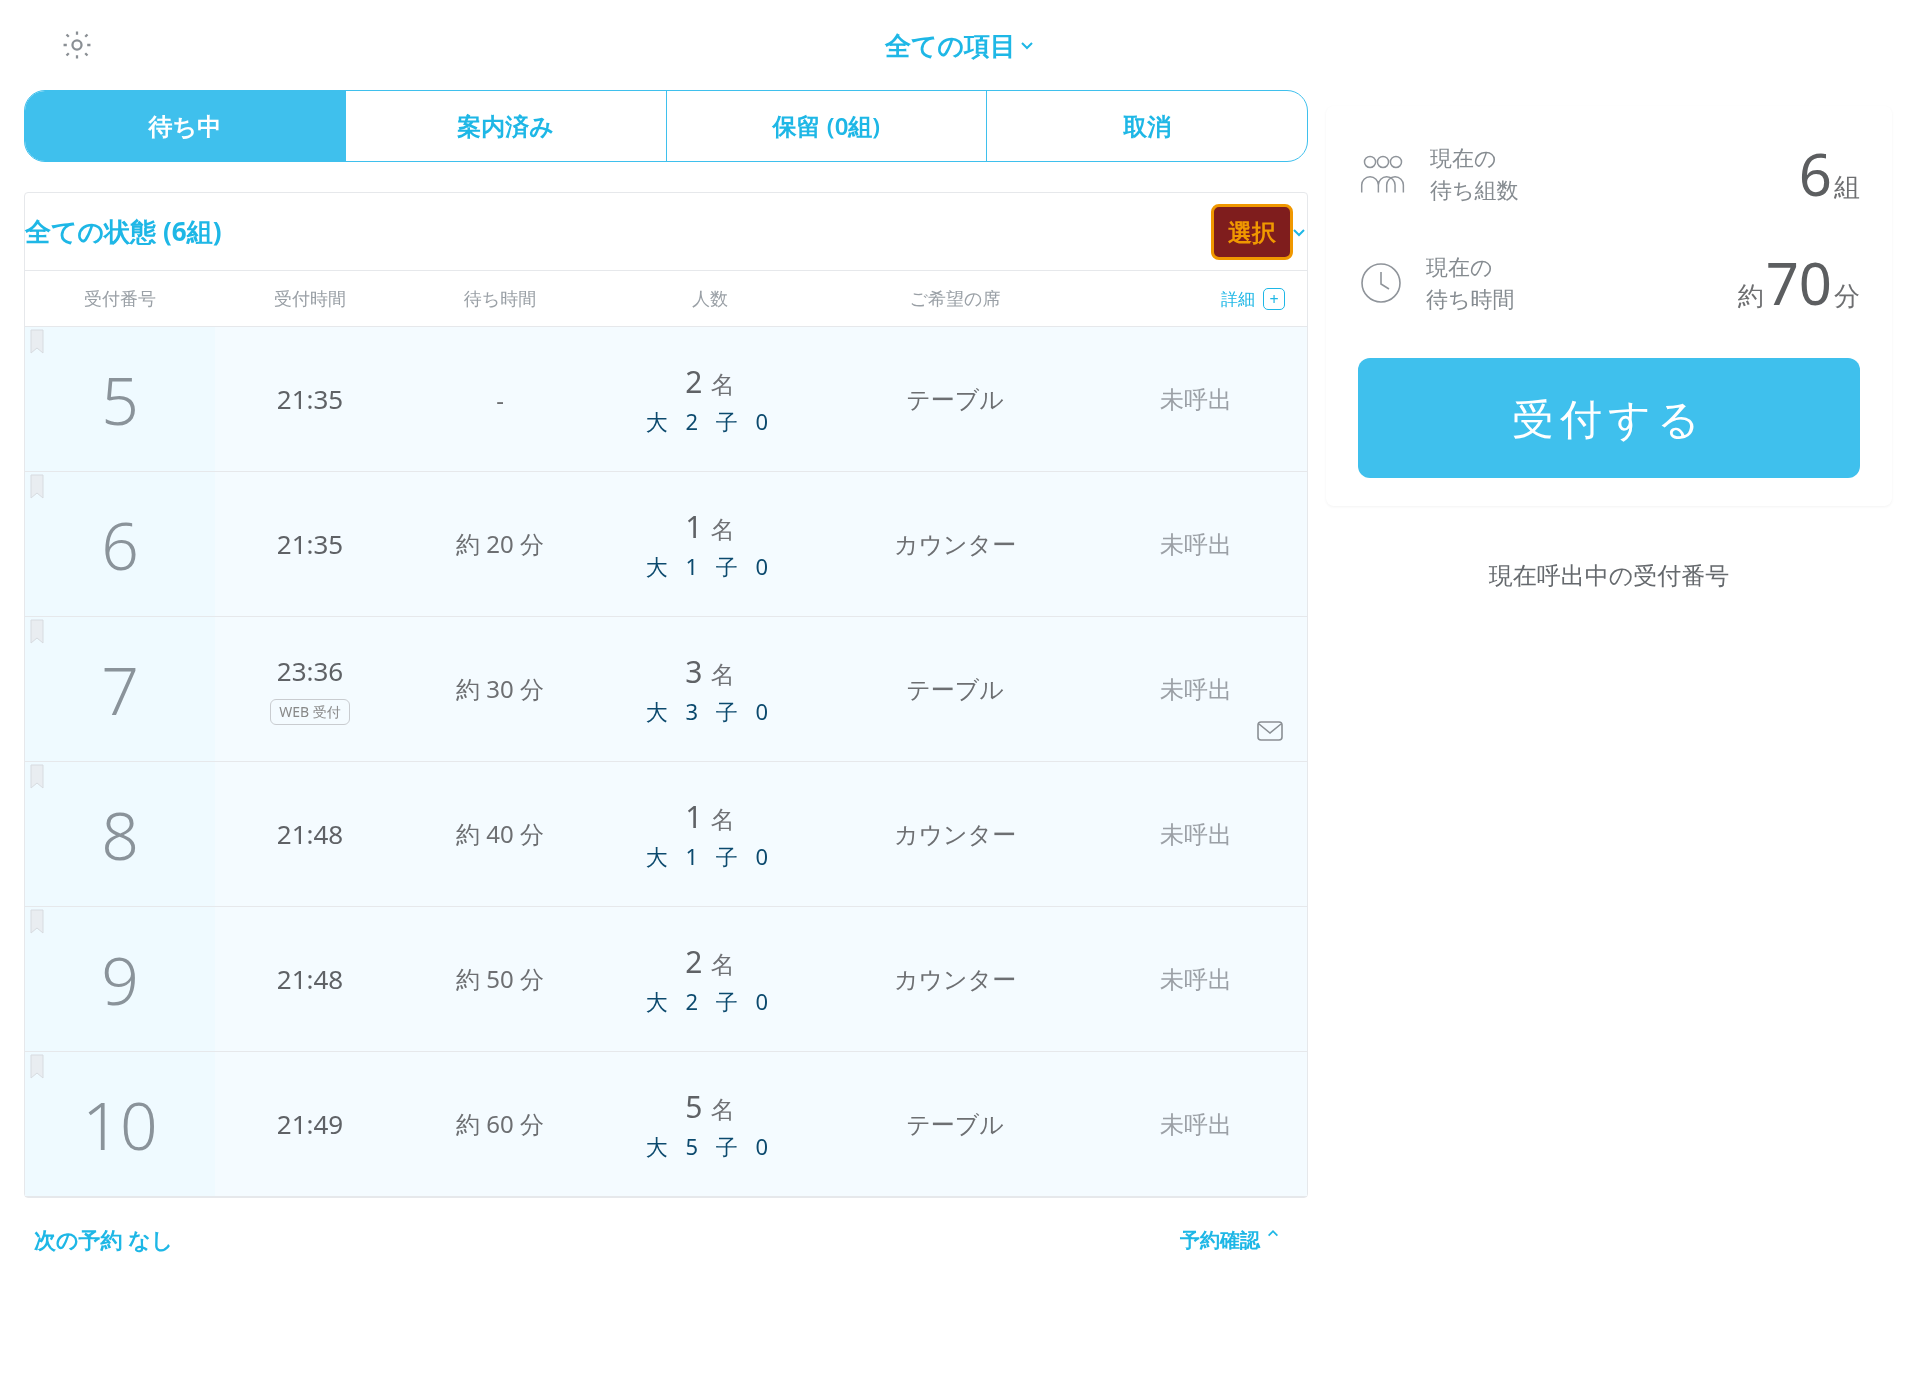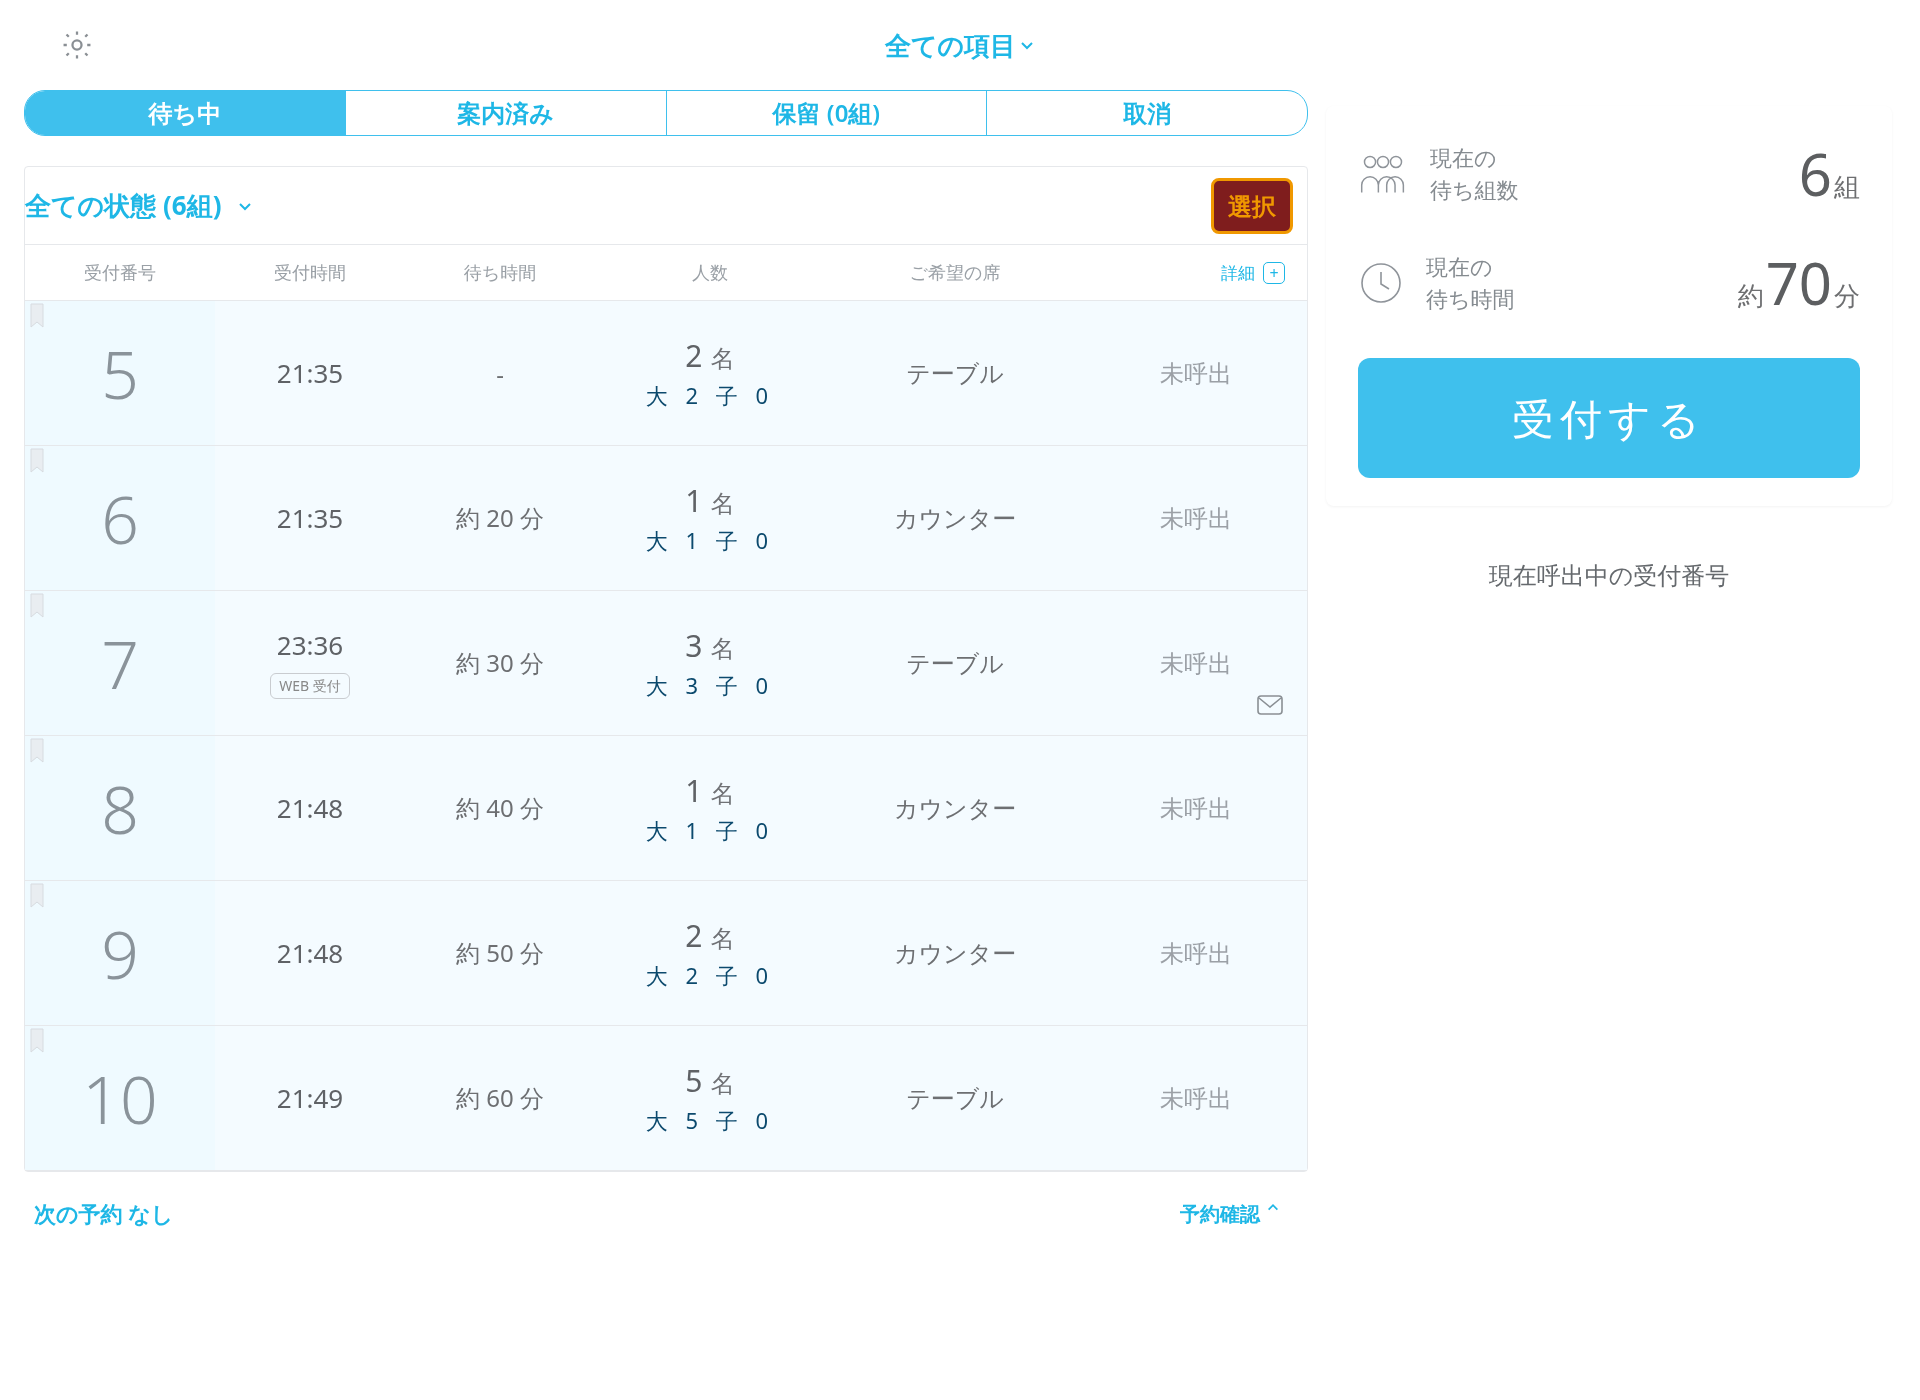--- a/index.html
+++ b/index.html
@@ -22,31 +22,31 @@
   .topbar{display:flex;align-items:center;justify-content:center;height:90px;border-bottom:0;background:#fff;position:relative}
   .gear{position:absolute;left:60px;top:28px;width:34px;height:34px;color:#8a8f94}
   .topfilter{color:var(--brand);font-weight:700;font-size:26px;display:inline-flex;align-items:center;gap:3px;cursor:pointer}
   .chev-d{width:16px;height:16px;stroke:var(--brand);stroke-width:2;fill:none}
 
   .layout{display:flex;gap:0;padding:0 0 0 0}
   .main{flex:1 1 auto;padding:0 12px 0 24px;min-width:0}
   .side{flex:0 0 600px;padding:0 28px 0 6px}
 
   
-  .tabs{display:flex;border:1px solid var(--brand-light);border-radius:21px;overflow:hidden;background:#fff;height:46px}
+  .tabs{display:flex;border:1px solid var(--brand-light);border-radius:21px;overflow:hidden;background:#fff;height:72px}
   .tab{flex:1;display:flex;align-items:center;justify-content:center;color:#6aa8be;font-size:24px;border-right:1px solid var(--brand-light);cursor:pointer}
   .tab:last-child{border-right:0}
   .tab.active{background:var(--brand-light);color:#fff;font-weight:700}
   .tab span{color:var(--brand);font-weight:600}
   .tab.active span{color:#fff}
 
   
   .panel{margin-top:30px;border:1px solid var(--line);border-top:1px solid var(--line);border-radius:4px;overflow:visible;background:#fff}
   .panel-head{display:flex;align-items:center;height:78px;border-bottom:1px solid var(--line);position:relative}
-  .status-filter{flex:1;display:flex;justify-content:flex-start;align-items:center;gap:16px;color:var(--brand);font-weight:700;font-size:26px}
+  .status-filter{flex:1;display:flex;justify-content:space-between;align-items:center;gap:16px;color:var(--brand);font-weight:700;font-size:26px}
   .select-btn{position:absolute;right:14px;top:50%;transform:translateY(-50%);color:var(--orange);font-weight:700;font-size:24px;border:3px solid var(--orange);border-radius:8px;padding:8px 14px;cursor:pointer;background:#7f1d1d}
 
   
   .cols{display:grid;grid-template-columns:190px 190px 190px 230px 260px 1fr;align-items:center;height:56px;border-bottom:1px solid var(--line);color:var(--muted);font-size:18px}
   .cols>div{padding:0 10px;text-align:center}
   .cols .c-detail{display:flex;justify-content:flex-end;align-items:center;gap:8px;padding-right:22px;color:var(--brand);font-size:17px}
   .plusbox{width:22px;height:22px;border:1.5px solid var(--brand);border-radius:5px;display:inline-flex;align-items:center;justify-content:center;color:var(--brand);font-size:16px;line-height:1}
 
   
   .row{display:grid;grid-template-columns:190px 190px 190px 230px 260px 1fr;align-items:center;border-bottom:1px solid var(--line);min-height:145px;position:relative;background:var(--row-tint)}

